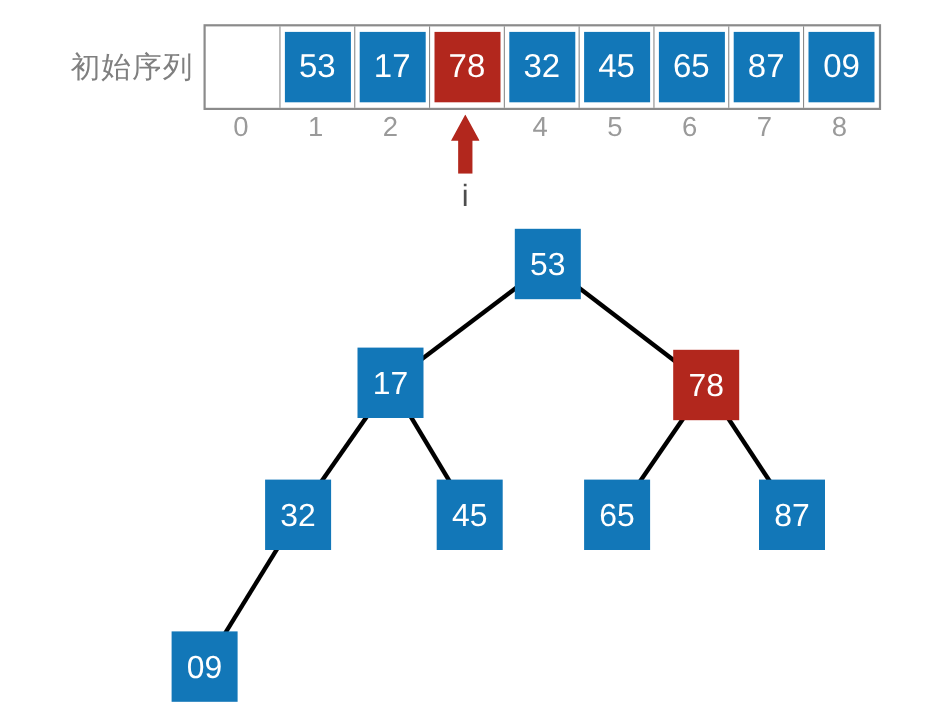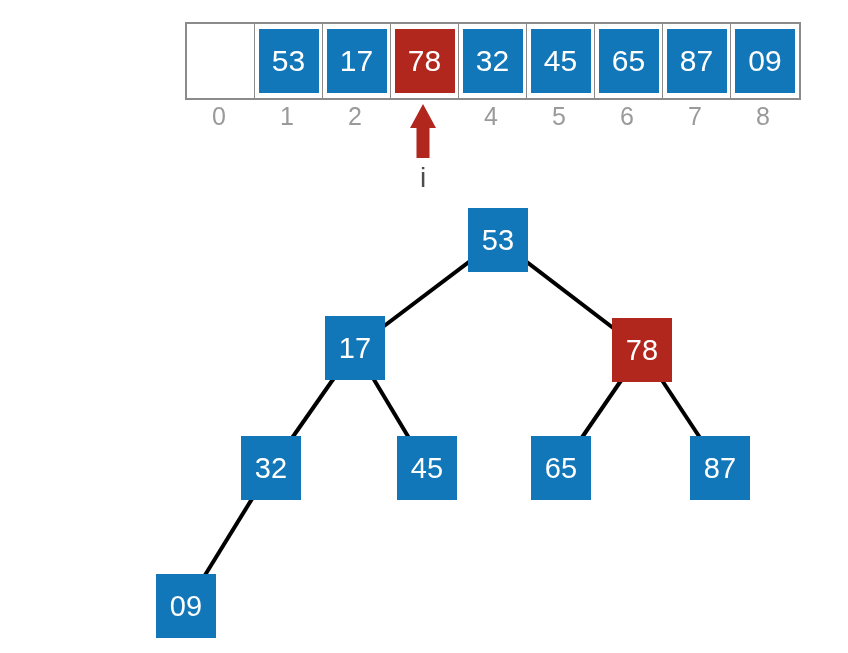--- a/index.html
+++ b/index.html
@@ -100,20 +100,21 @@
     font-size: 29px;
     fill: #ffffff;
     text-anchor: middle;
   }
 </style>
 </head>
 <body>
 
 <div class="stage">
 
+  <div class="seq-label">初始序列</div>
 
   <div class="seq-array" id="seq-array">
       <div class="seq-cell">
         <div class="seq-box" style="background: transparent;"></div>
       </div>
       <div class="seq-cell">
         <div class="seq-box" style="background: rgb(18, 119, 184);">53</div>
       </div>
       <div class="seq-cell">
         <div class="seq-box" style="background: rgb(18, 119, 184);">17</div>

